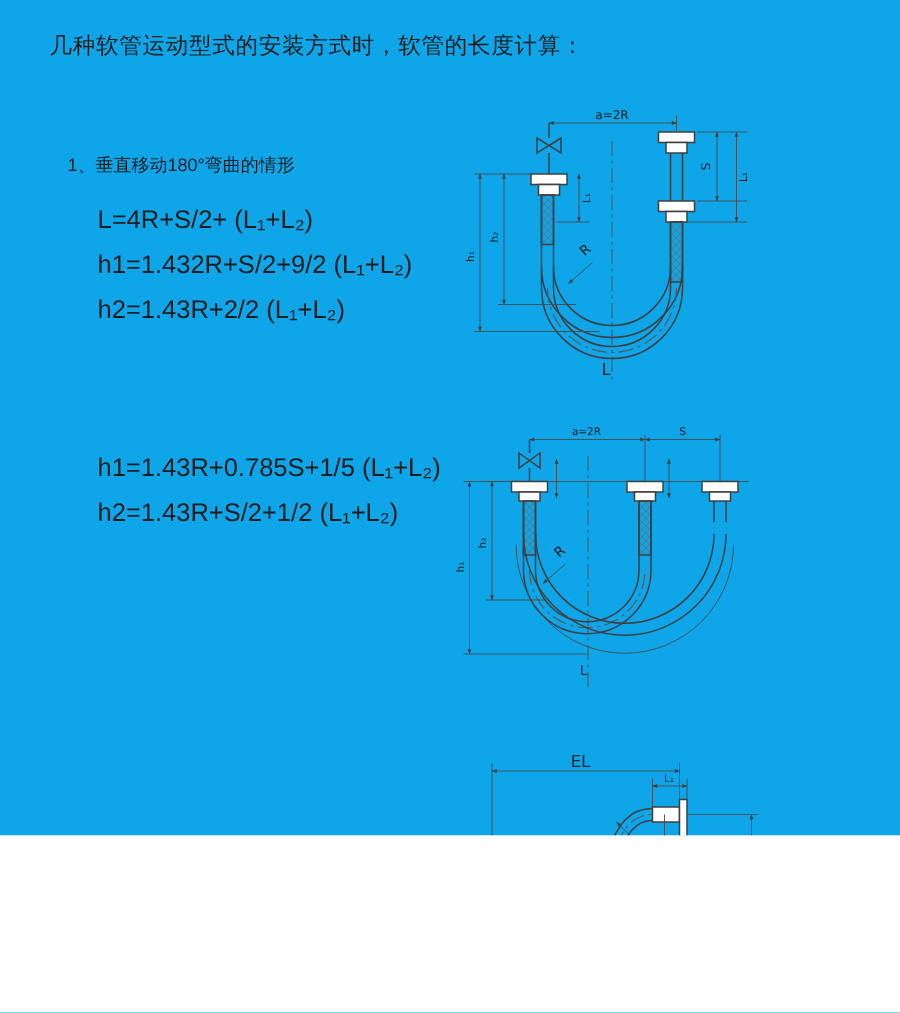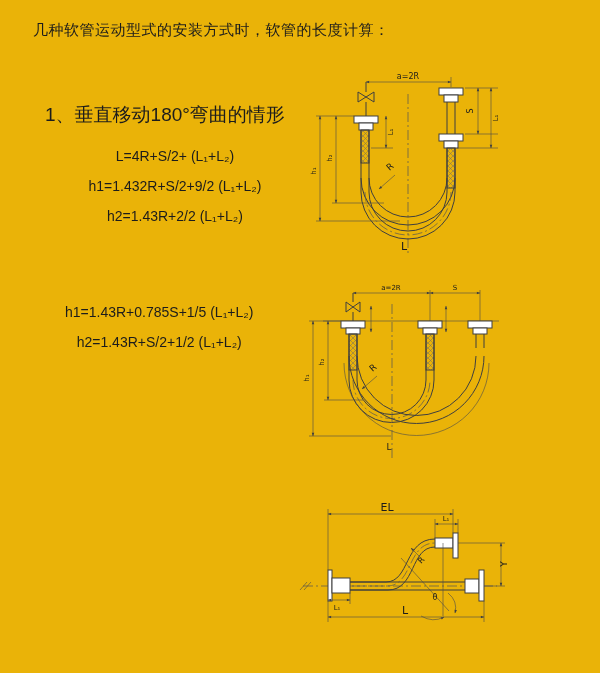--- a/index.html
+++ b/index.html
@@ -1,23 +1,23 @@
 <!DOCTYPE html>
 <html><head>
 <meta charset="utf-8">
 <style>
   html,body{margin:0;padding:0;background:#fff;}
   .page{
-    position:relative;width:600px;height:673px;background:#eab308;
+    position:relative;width:600px;height:557px;background:#0ea5e9;
     font-family:"Liberation Sans","DejaVu Sans",sans-serif;color:#1c1c1c;overflow:hidden;
   }
   .title{position:absolute;left:33px;top:21px;font-size:15px;letter-spacing:.5px;}
   .sec{position:absolute;left:45px;}
-  .sec-head{font-size:19px;margin:0 0 13px 0;}
-  .formula{font-size:14px;margin-left:20px;height:30px;line-height:30px;white-space:pre;text-align:center;}
+  .sec-head{font-size:12px;margin:0 0 13px 0;}
+  .formula{font-size:17px;margin-left:20px;height:30px;line-height:30px;white-space:pre;}
   .diag{position:absolute;}
   .ln{stroke:#3f3f3f;stroke-width:1;fill:none;}
   .fr{fill:#ffffff;stroke:#3f3f3f;stroke-width:1;}
   .th{stroke:#4a4a4a;stroke-width:.6;fill:none;}
   .cl{stroke:#555;stroke-width:.7;fill:none;stroke-dasharray:10 3 2 3;}
   .dtxt{font-family:"DejaVu Sans",sans-serif;fill:#1c1c1c;font-size:8px;}
   .big{font-size:11px;}
   .mid{font-size:9px;}
   .sml{font-size:7px;}
 </style>

